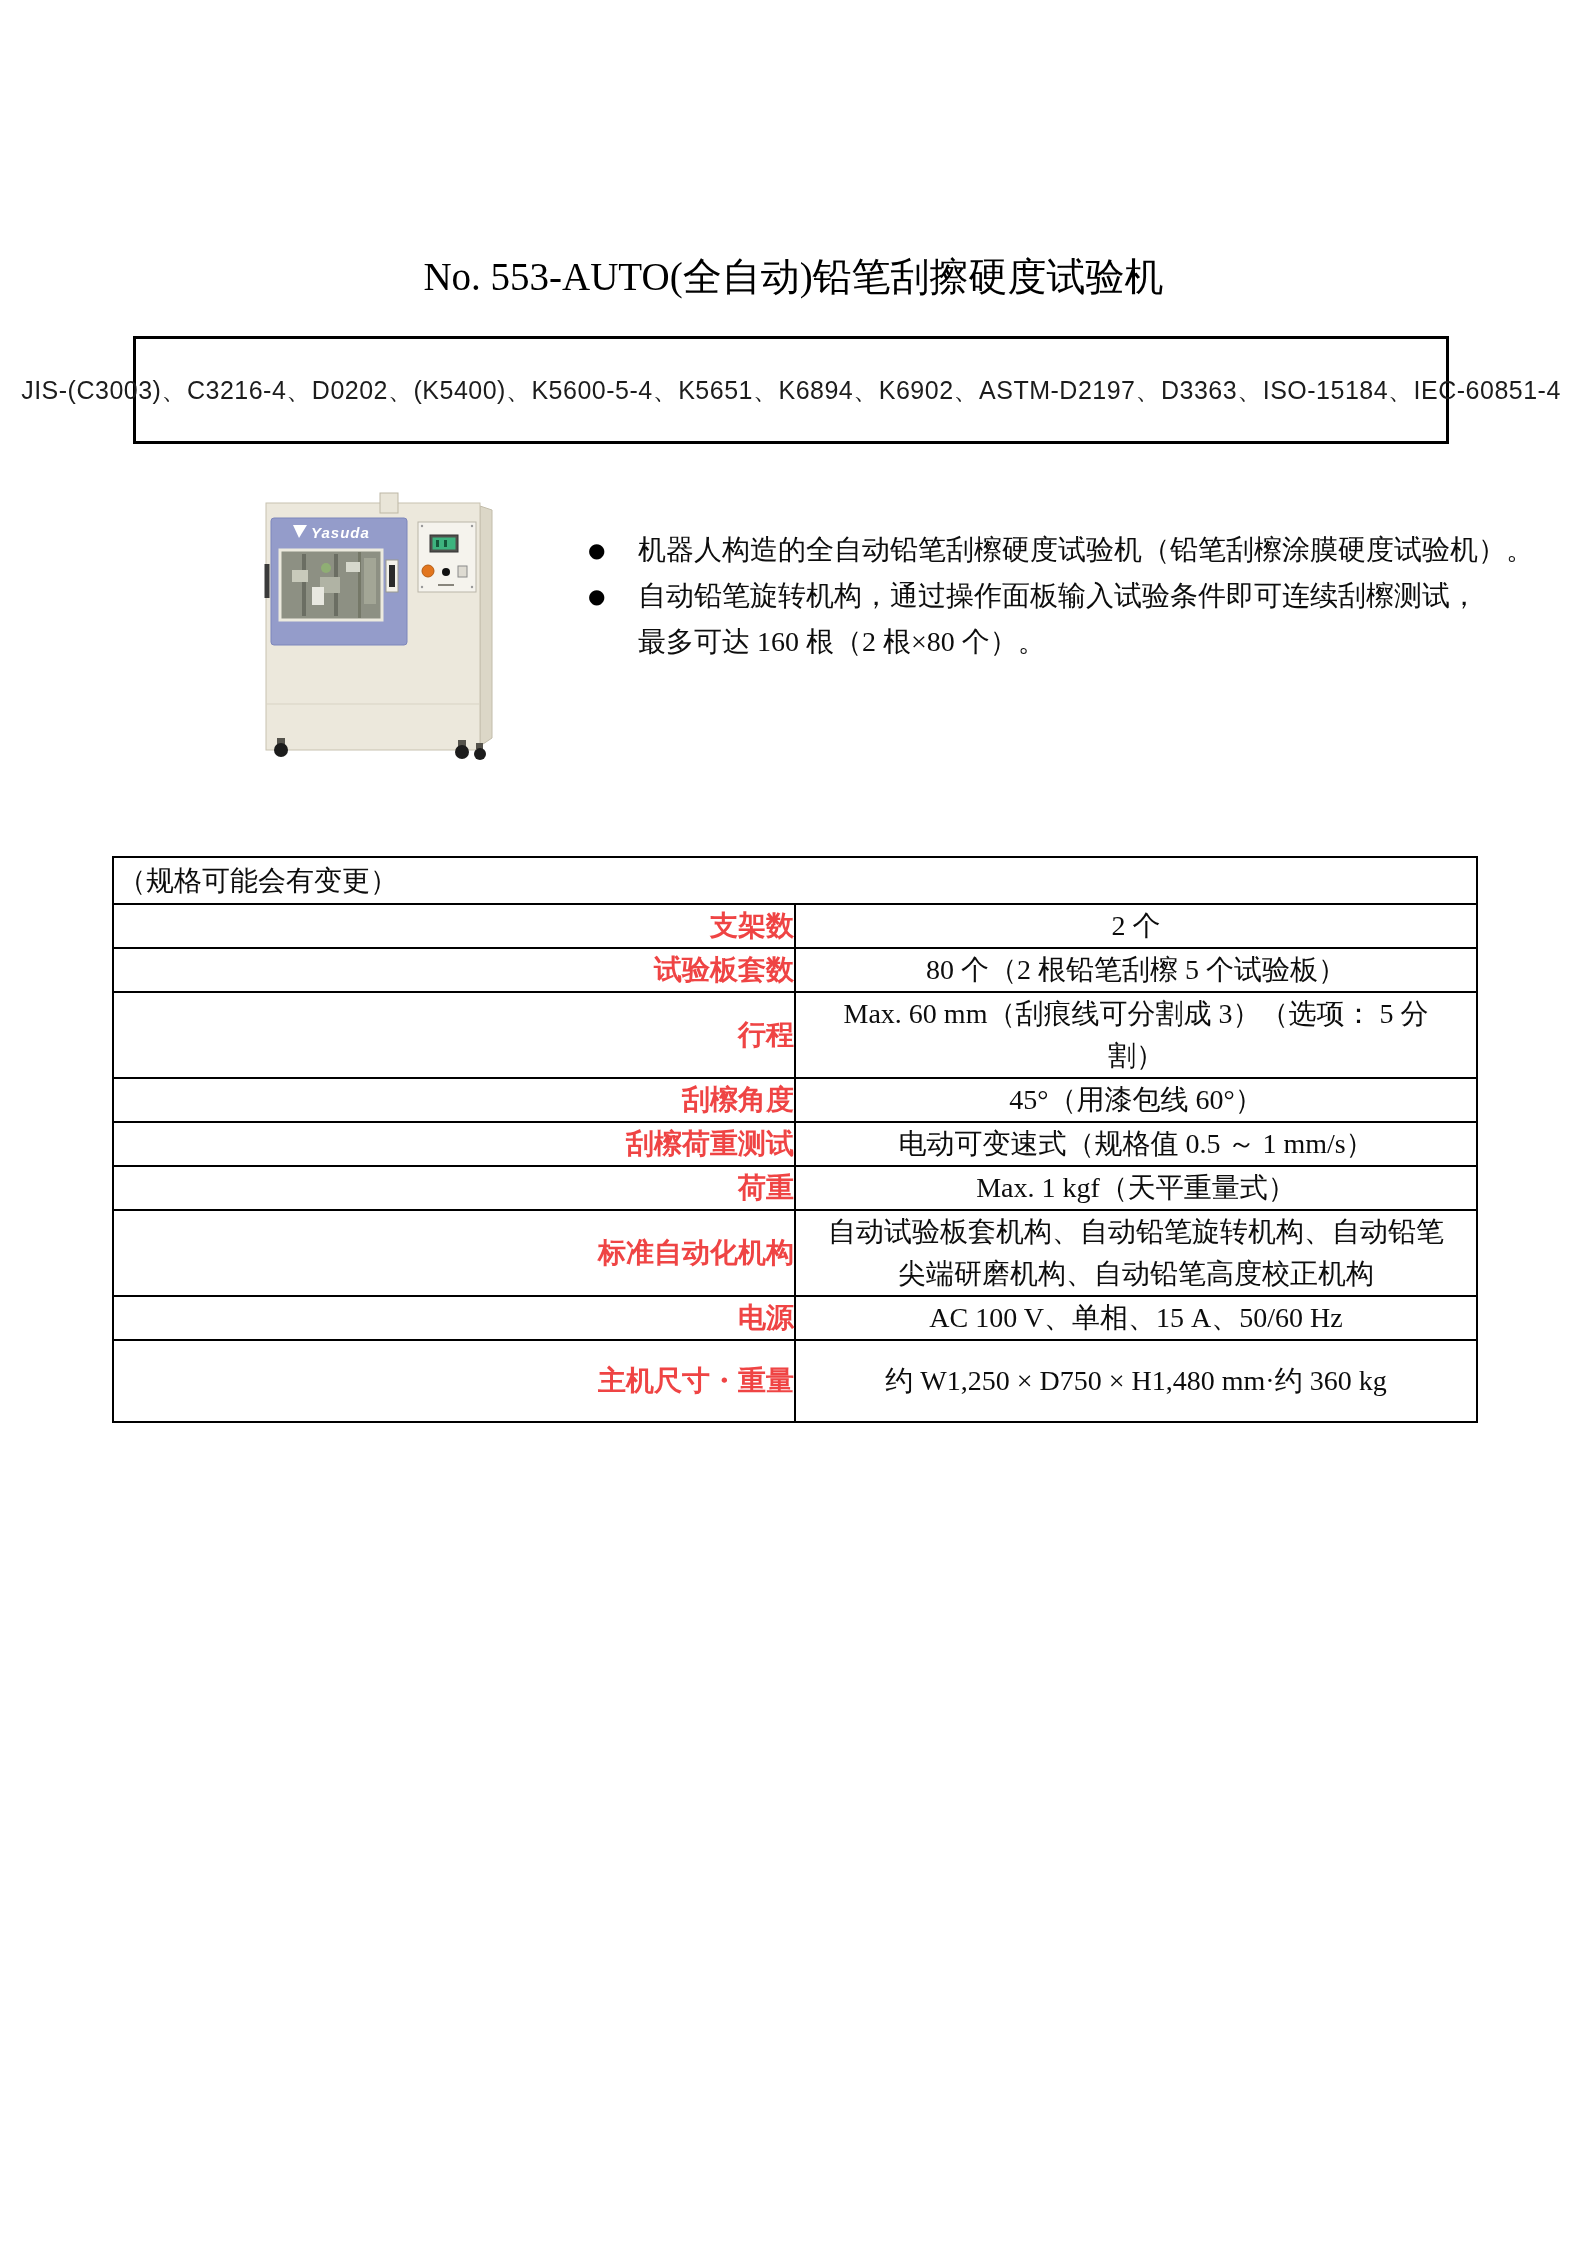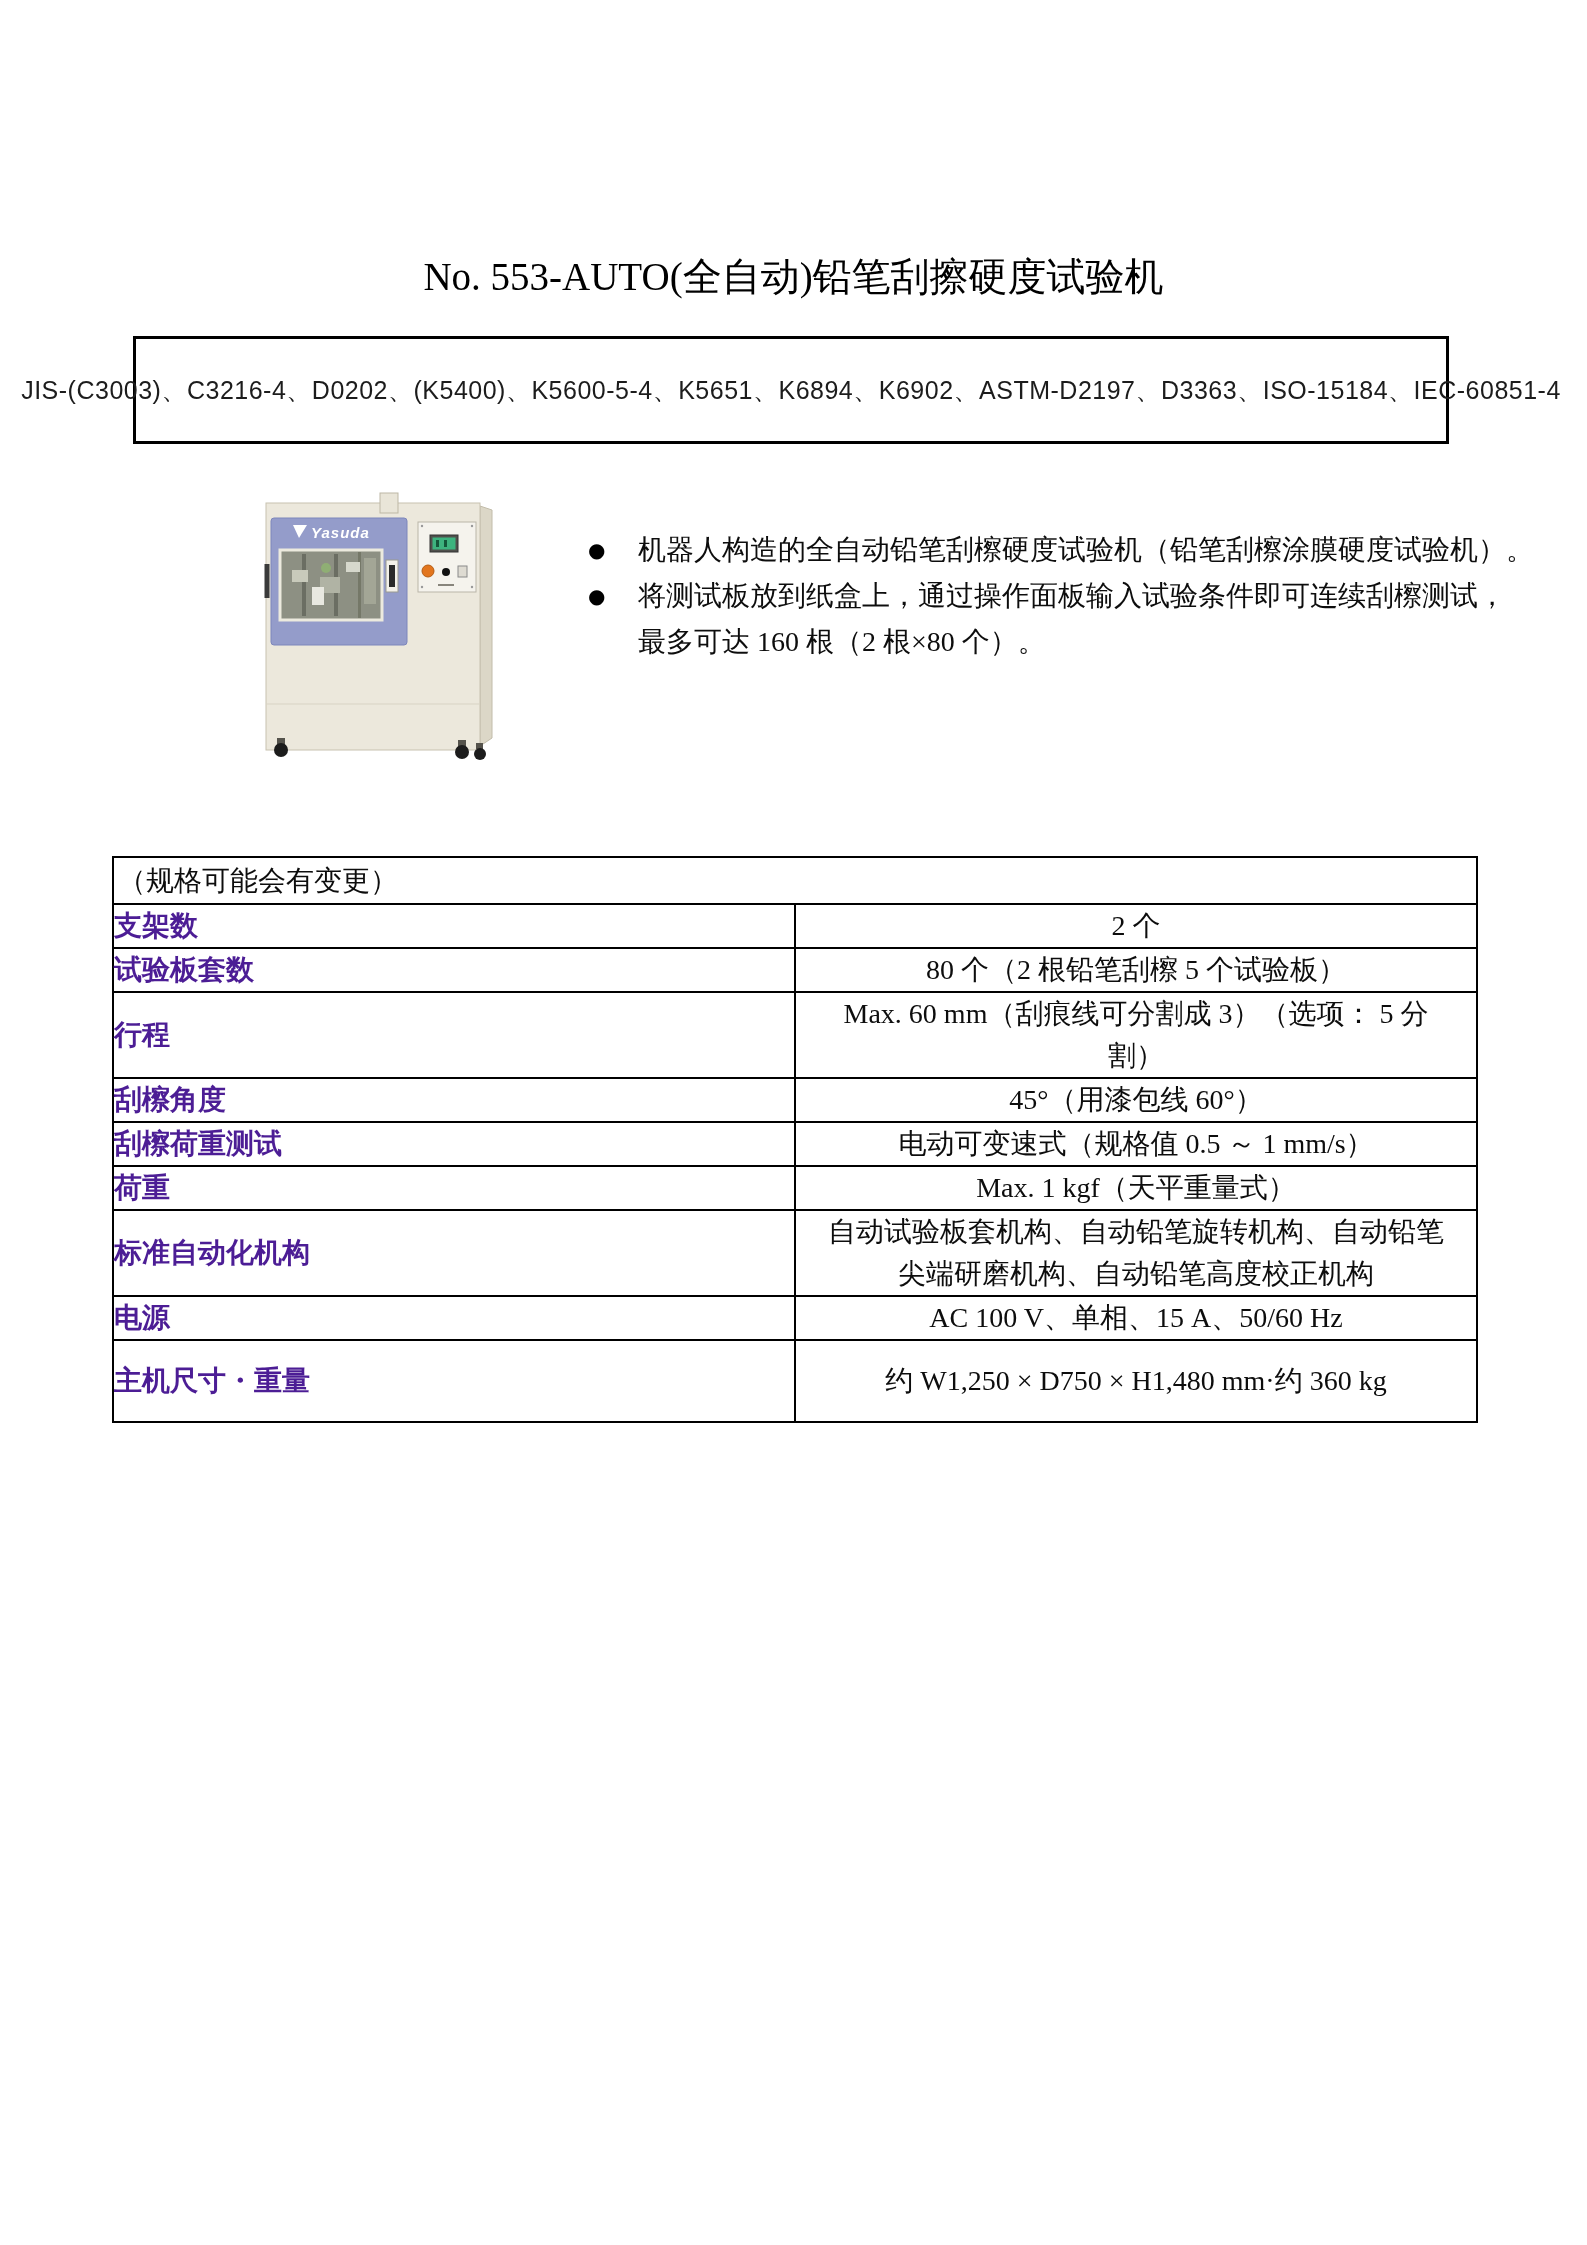--- a/index.html
+++ b/index.html
@@ -43,21 +43,21 @@
   table.spec {
     position:absolute; left:112px; top:856px; width:1366px;
     border-collapse:collapse; table-layout:fixed;
     font-size:28px; color:#0d0d0d;
   }
   table.spec td { border:2px solid #000; }
   table.spec .note {
     height:47px; text-align:left; padding-left:4px; font-weight:400;
   }
   table.spec .lbl {
-    width:358px; height:41px; text-align:left; font-weight:bold; color:#4c1d95;
+    width:358px; height:41px; text-align:right; font-weight:bold; color:#ef4444;
   }
   table.spec .val {
     text-align:center; vertical-align:middle; padding:0 20px; line-height:42px;
   }
   table.spec tr.tall-2line .lbl, table.spec tr.tall-2line .val { height:86px; }
   table.spec tr.tall-size .lbl, table.spec tr.tall-size .val { height:82px; }
 </style>
 </head>
 <body>
 
@@ -132,21 +132,21 @@
   <ul class="features">
     <li>
       <span class="bullet">●</span>
       <span class="ftext">
         <div class="fline">机器人构造的全自动铅笔刮檫硬度试验机（铅笔刮檫涂膜硬度试验机）。</div>
       </span>
     </li>
     <li>
       <span class="bullet">●</span>
       <span class="ftext">
-        <div class="fline">将测试板放到纸盒上，通过操作面板输入试验条件即可连续刮檫测试，</div>
+        <div class="fline">自动铅笔旋转机构，通过操作面板输入试验条件即可连续刮檫测试，</div>
         <div class="fline">最多可达 160 根（2 根×80 个）。</div>
       </span>
     </li>
   </ul>
 
   <table class="spec">
     <tbody>
         <tr>
       <td class="note" colspan="2">（规格可能会有变更）</td>
     </tr>

